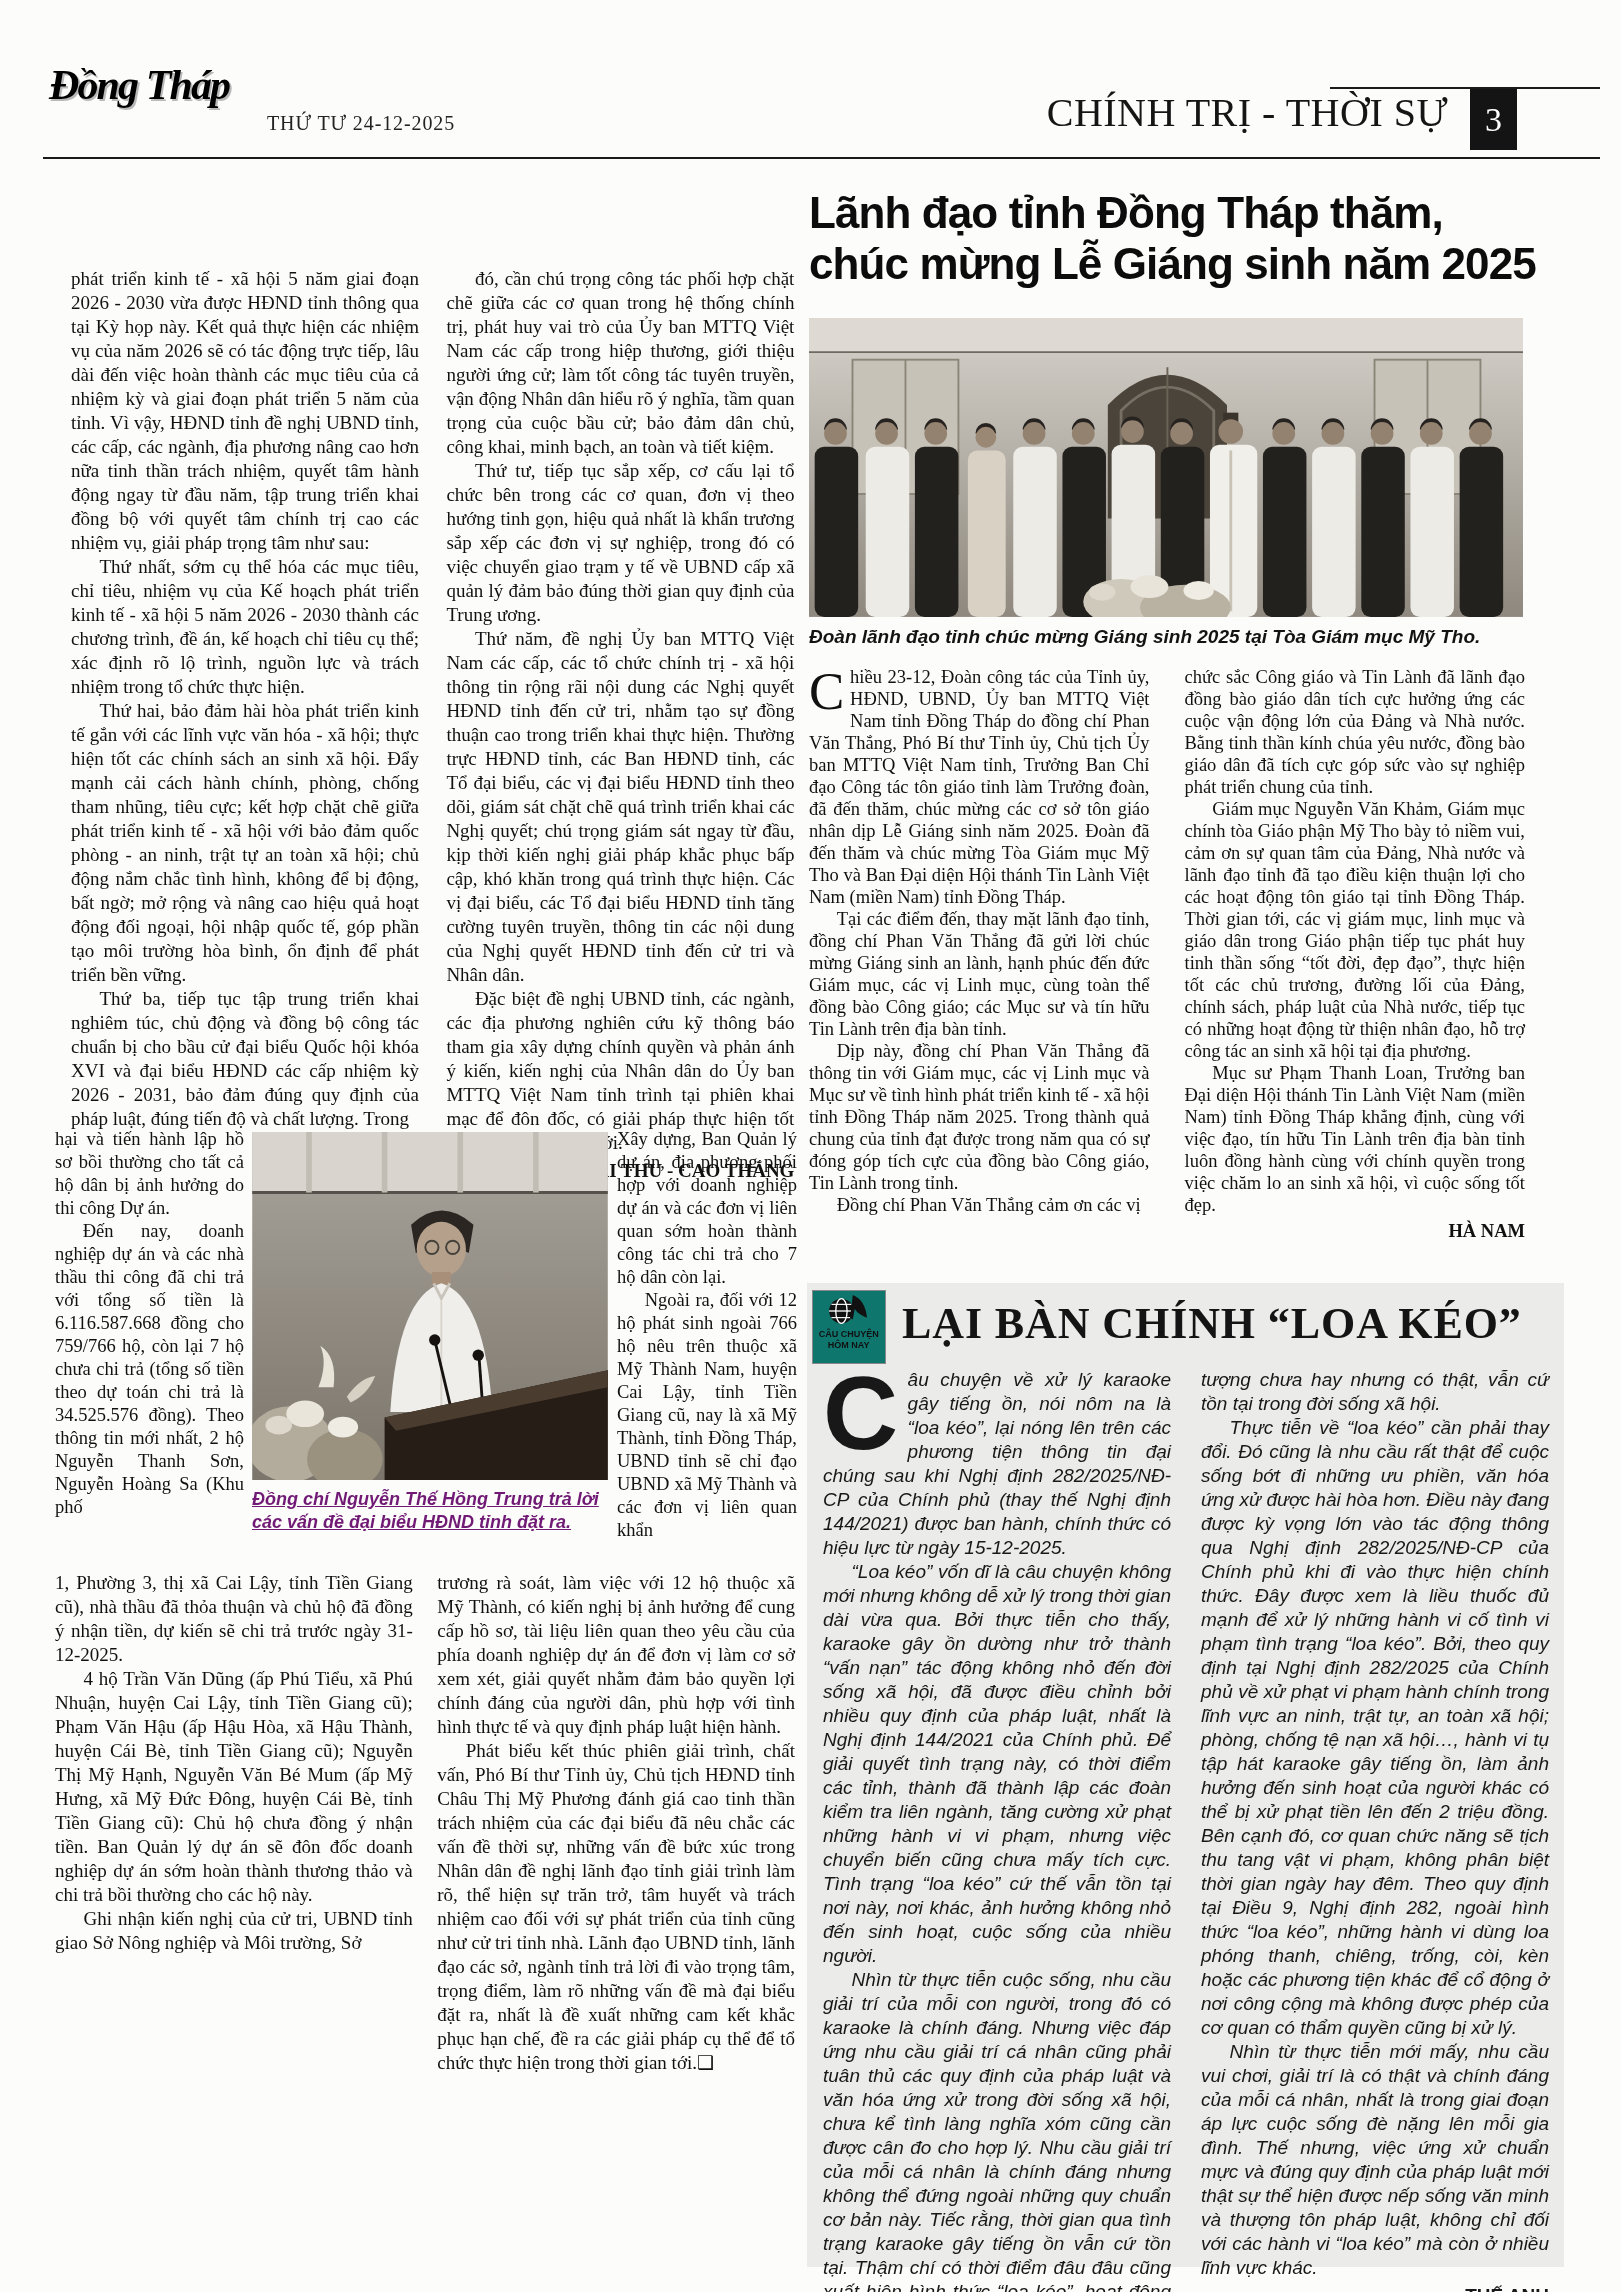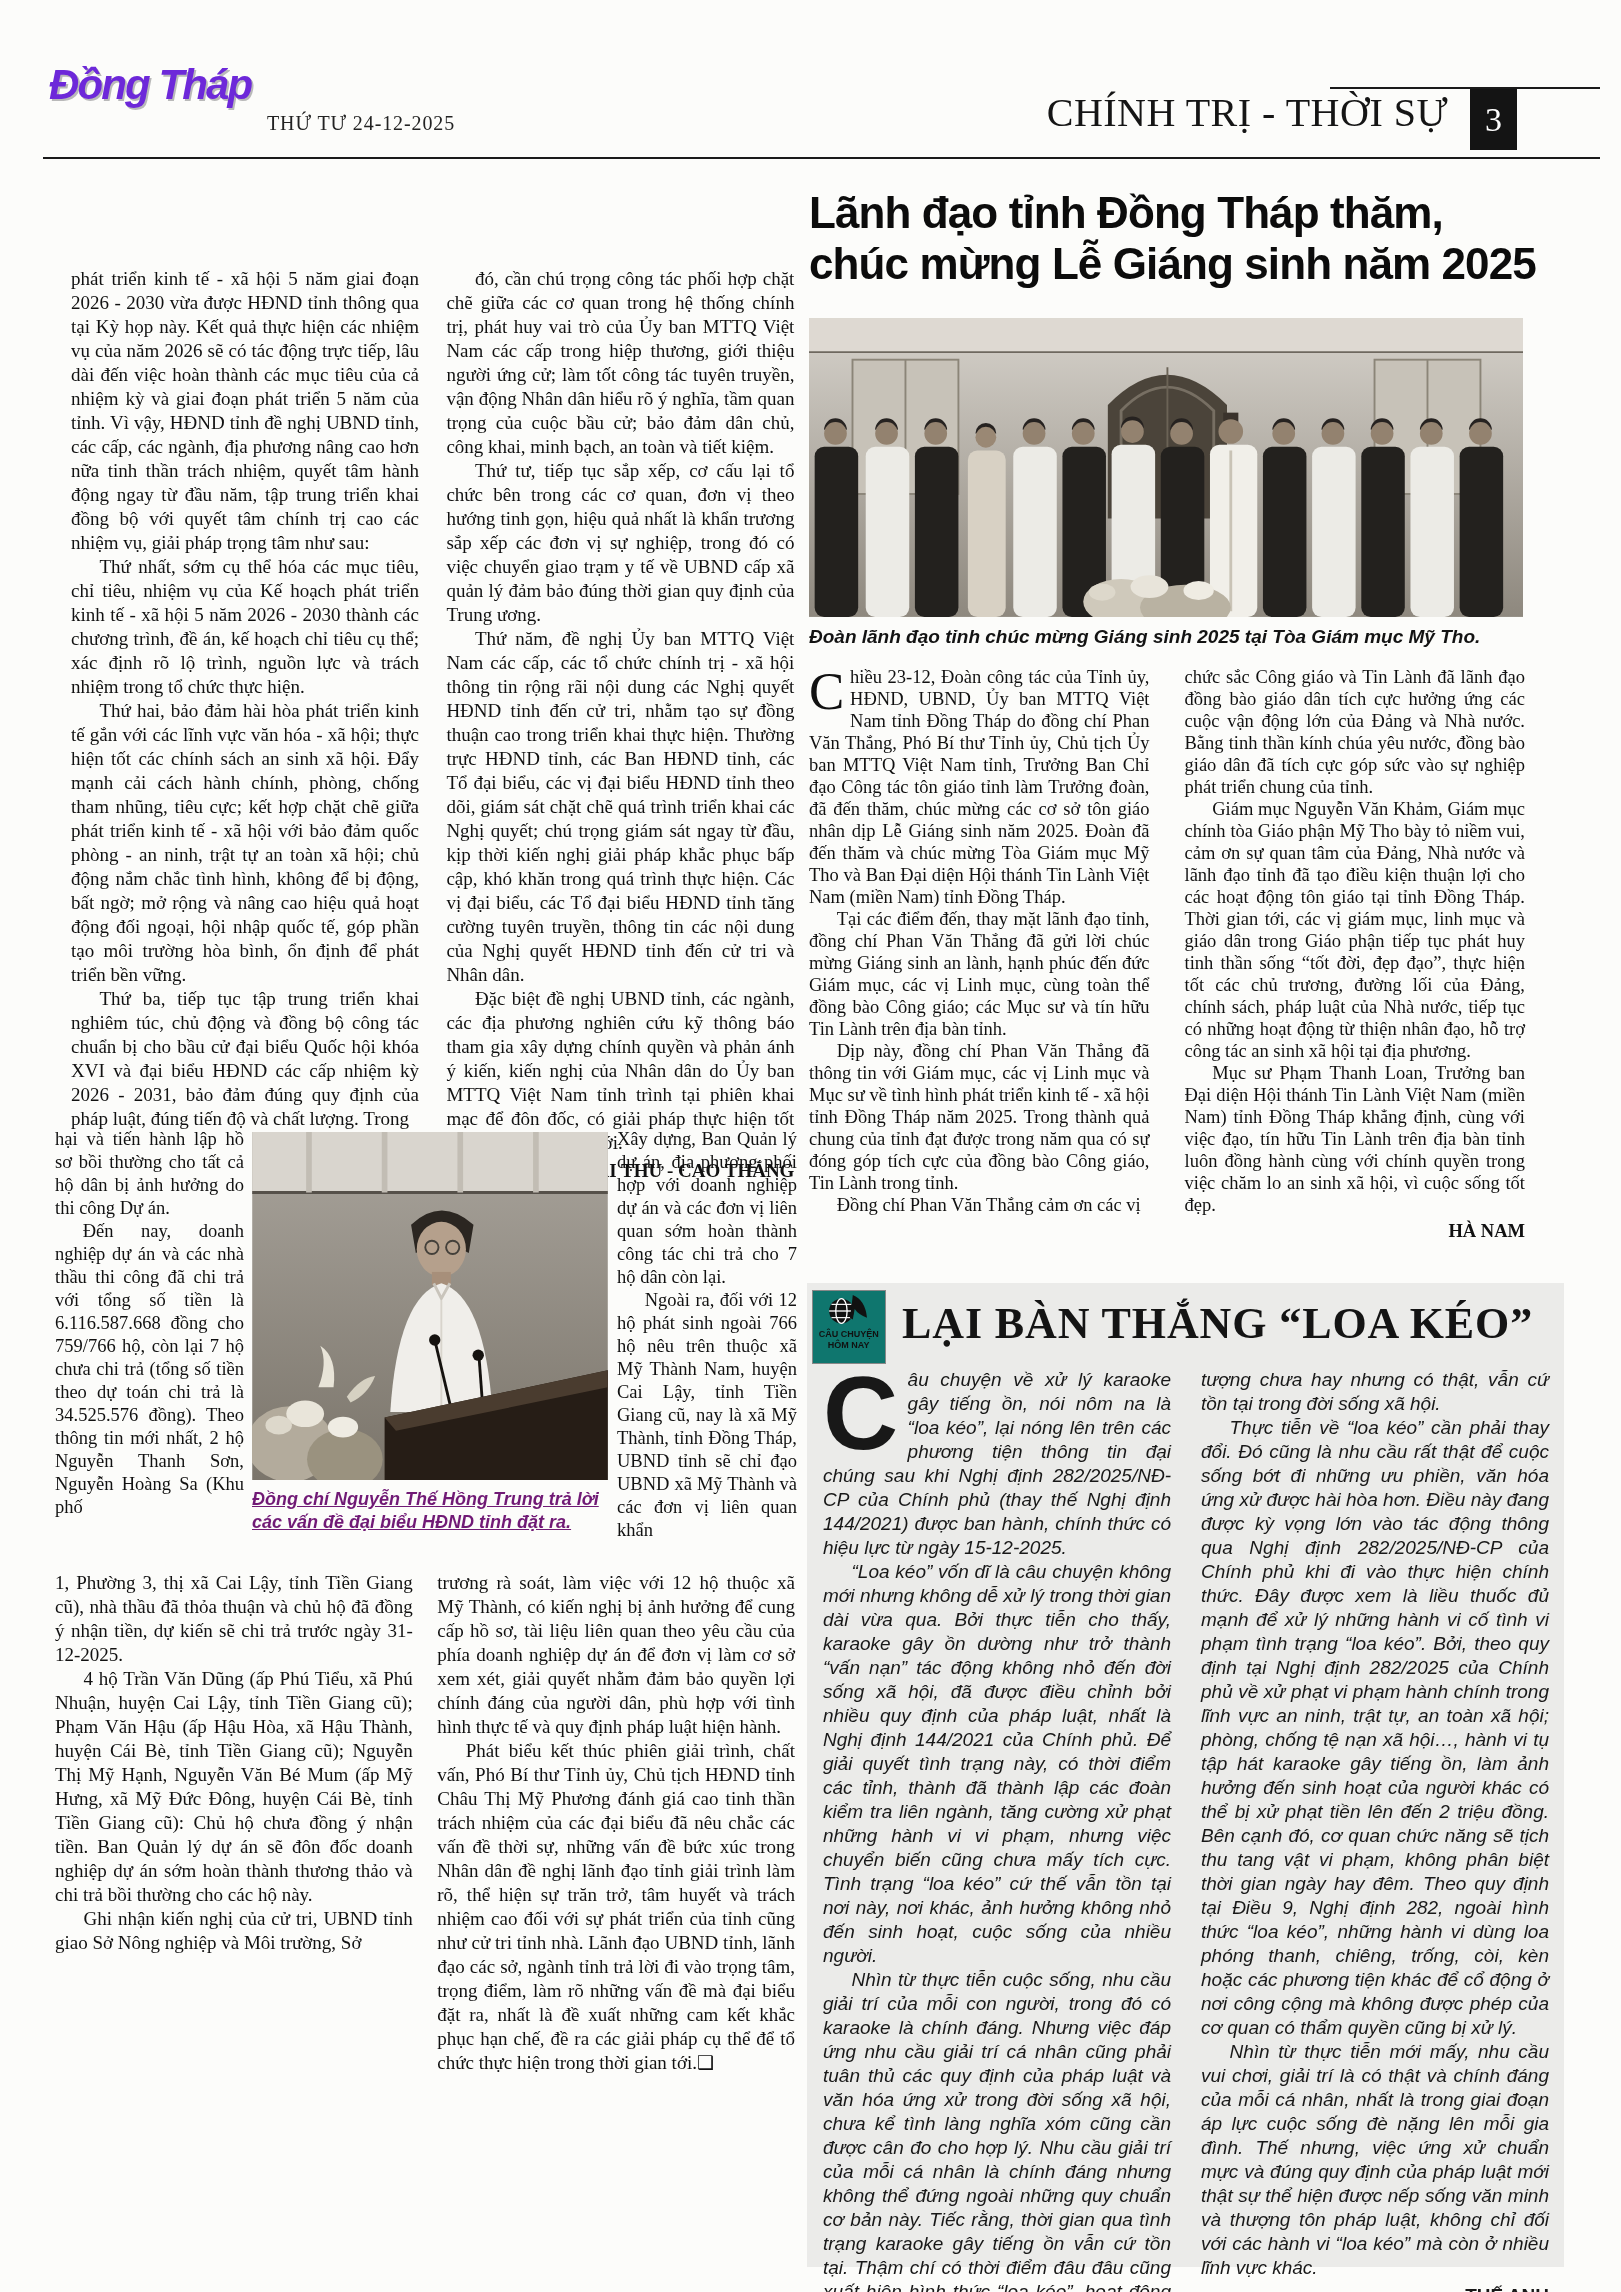--- a/index.html
+++ b/index.html
@@ -1,20 +1,20 @@
 <!DOCTYPE html>
 <html style="font-size:15px"><head>
 <meta charset="utf-8">
 <style>
   html,body{margin:0;padding:0;background:#777;}
   #page{position:relative;width:1621px;height:2292px;background:#fcfcfa;margin:0 auto;overflow:hidden;
         font-family:"Liberation Serif",serif;color:#111;}
   
-  .logo{position:absolute;left:49px;top:61px;font-family:Liberation Sans, sans-serif;font-weight:900;
-        font-style:italic;font-size:42px;letter-spacing:-1.9px;color:#6d28d9;
+  .logo{position:absolute;left:49px;top:61px;font-family:Liberation Serif, serif;font-weight:900;
+        font-style:italic;font-size:42px;letter-spacing:-1.9px;color:#000000;
         text-shadow:1.9px 1.9px 0 #b9b9b9;}
   .mdate{position:absolute;left:267px;top:112px;font-family:"Liberation Serif",serif;font-size:20px;
         letter-spacing:0.9px;color:#222;}
   .section-title{position:absolute;right:173px;top:89px;font-family:"Liberation Serif",serif;
         font-size:40px;letter-spacing:0.5px;color:#151515;white-space:nowrap;}
   .tr-rule{position:absolute;left:1330px;top:87px;width:270px;height:1.9px;background:#1a1a1a;}
   .page-box{position:absolute;left:1470px;top:89px;width:47px;height:61px;background:#141414;
         display:flex;align-items:center;justify-content:center;}
   .page-box span{color:#fff;font-family:"Liberation Serif",serif;font-size:34px;}
   .header-rule{position:absolute;left:43px;top:157px;width:1557px;height:1.9px;background:#1a1a1a;}
@@ -311,21 +311,21 @@
         <circle cx="15" cy="19" r="13" fill="#111"></circle>
         <ellipse cx="15" cy="19" rx="6" ry="13" fill="none" stroke="#fff" stroke-width="1.4"></ellipse>
         <line x1="2" y1="19" x2="28" y2="19" stroke="#fff" stroke-width="1.4"></line>
         <line x1="4.5" y1="12" x2="25.5" y2="12" stroke="#fff" stroke-width="1.2"></line>
         <line x1="4.5" y1="26" x2="25.5" y2="26" stroke="#fff" stroke-width="1.2"></line>
         <path d="M27 2 q13 5 15 24 q-9 -3 -13 -9 l-2 11 l-3 -2 q2 -14 3 -24 Z" fill="#111"></path>
       </svg>
       <div class="bl">CÂU CHUYỆN</div>
       <div class="bl">HÔM NAY</div>
     </div>
-    <h2 class="lk-title" style="margin:0">LẠI BÀN THẮNG “LOA KÉO”</h2>
+    <h2 class="lk-title" style="margin:0">LẠI BÀN CHÍNH “LOA KÉO”</h2>
 
     <div class="lk-body flexcols">
       <div class="col cont dc-big">
           <p>Câu chuyện về xử lý karaoke gây tiếng ồn, nói nôm na là “loa kéo”, lại nóng lên trên các phương tiện thông tin đại chúng sau khi Nghị định 282/2025/NĐ-CP của Chính phủ (thay thế Nghị định 144/2021) được ban hành, chính thức có hiệu lực từ ngày 15-12-2025.</p>
           <p>“Loa kéo” vốn dĩ là câu chuyện không mới nhưng không dễ xử lý trong thời gian dài vừa qua. Bởi thực tiễn cho thấy, karaoke gây ồn dường như trở thành “vấn nạn” tác động không nhỏ đến đời sống xã hội, đã được điều chỉnh bởi nhiều quy định của pháp luật, nhất là Nghị định 144/2021 của Chính phủ. Để giải quyết tình trạng này, có thời điểm các tỉnh, thành đã thành lập các đoàn kiểm tra liên ngành, tăng cường xử phạt những hành vi vi phạm, nhưng việc chuyển biến cũng chưa mấy tích cực. Tình trạng “loa kéo” cứ thế vẫn tồn tại nơi này, nơi khác, ảnh hưởng không nhỏ đến sinh hoạt, cuộc sống của nhiều người.</p>
           <p>Nhìn từ thực tiễn cuộc sống, nhu cầu giải trí của mỗi con người, trong đó có karaoke là chính đáng. Nhưng việc đáp ứng nhu cầu giải trí cá nhân cũng phải tuân thủ các quy định của pháp luật và văn hóa ứng xử trong đời sống xã hội, chưa kể tình làng nghĩa xóm cũng cần được cân đo cho hợp lý. Nhu cầu giải trí của mỗi cá nhân là chính đáng nhưng không thể đứng ngoài những quy chuẩn cơ bản này. Tiếc rằng, thời gian qua tình trạng karaoke gây tiếng ồn vẫn cứ tồn tại. Thậm chí có thời điểm đâu đâu cũng xuất hiện hình thức “loa kéo”, hoạt động bất chấp cả ngày lẫn đêm. Đó là hiện</p>
         </div>
       <div class="gap"></div>
       <div class="col">
         <div class="cont">

